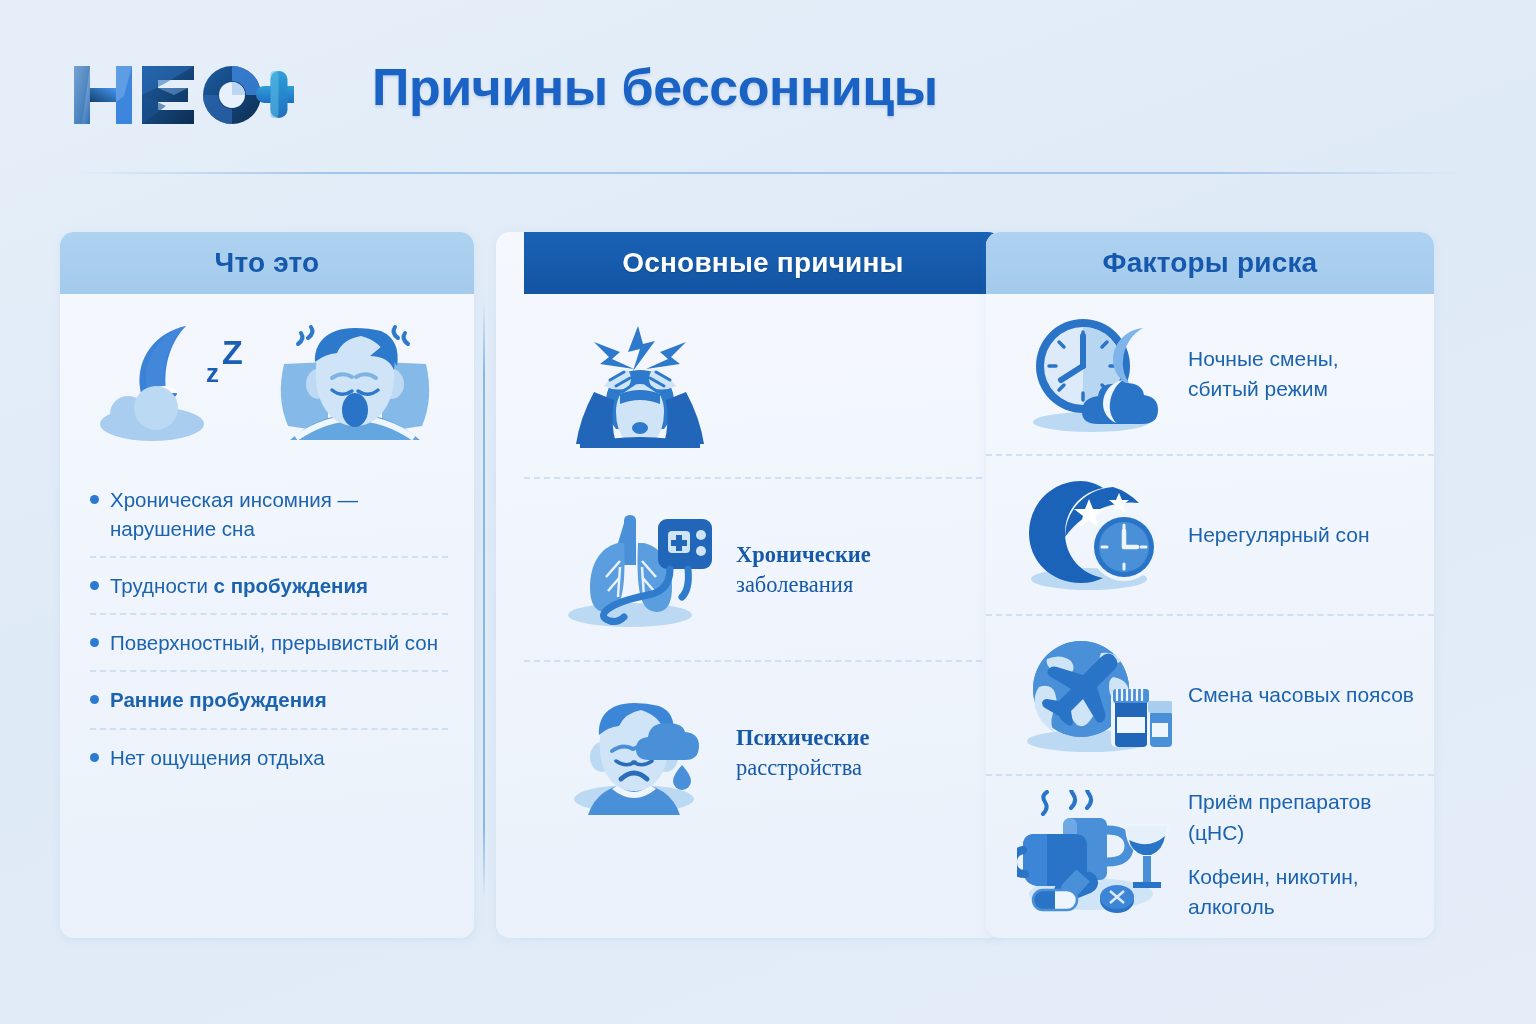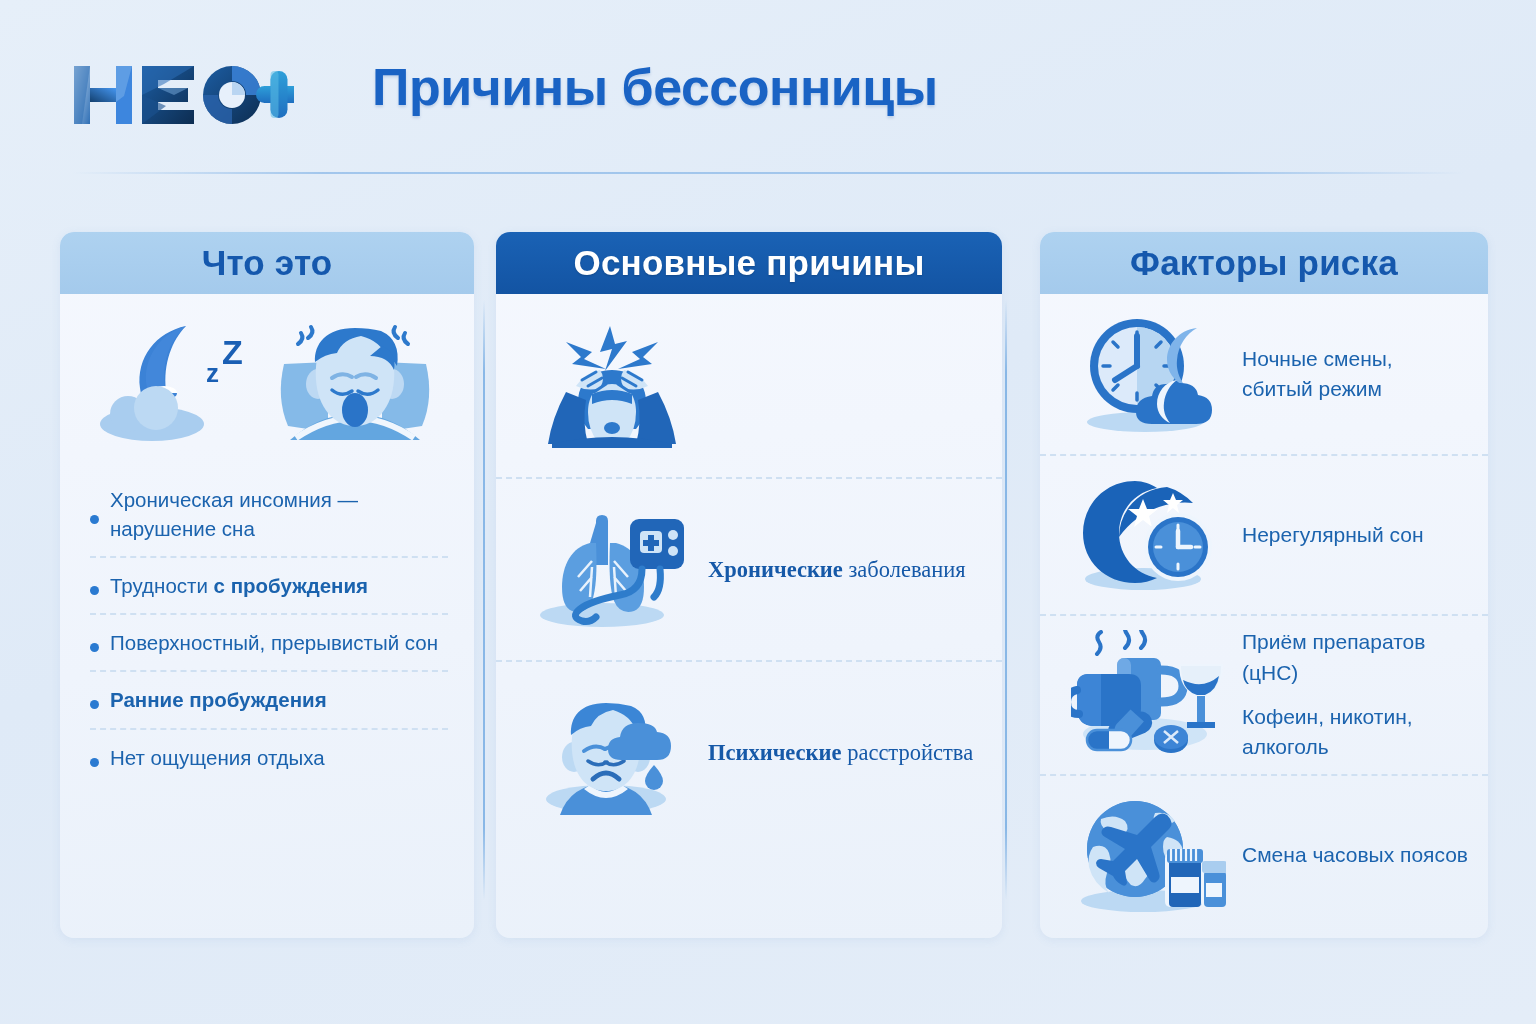--- a/index.html
+++ b/index.html
@@ -60,29 +60,29 @@
   }
   .card {
     position: absolute;
     top: 0;
     background: linear-gradient(175deg, #f5f8fe 0%, #eff4fc 60%, #eaf1fa 100%);
     border-radius: 14px;
     box-shadow: 0 2px 10px rgba(90,140,200,.10);
     overflow: hidden;
   }
   .card.c1 { left: 60px;   width: 414px;  height: 706px; }
-  .card.c2 { left: 496px;  width: 506px;  height: 706px; }
-  .card.c3 { left: 1040px; width: 448px;  height: 706px; }
+  .card.c2 { left: 496px;  width: 506px;  height: 706px; padding-left: 28px; }
+  .card.c3 { left: 986px; width: 448px;  height: 706px; }
 
   .card-header {
     height: 62px;
     display: flex;
     align-items: center;
     justify-content: center;
-    font-size: 35px;
+    font-size: 28px;
     font-weight: bold;
     letter-spacing: .2px;
   }
   .hdr-light {
     background: linear-gradient(180deg, #aed2f0 0%, #a4caec 100%);
     color: #1558ad;
   }
   .hdr-dark {
     background: linear-gradient(180deg, #1a62b5 0%, #1354a3 100%);
     color: #ffffff;
@@ -96,21 +96,21 @@
     height: 160px;
     display: flex;
     align-items: center;
     justify-content: center;
     gap: 8px;
     padding-top: 12px;
   }
   .bullets { padding: 18px 26px 0 30px; }
   .bullet-row {
     display: flex;
-    align-items: center;
+    align-items: flex-start;
     gap: 11px;
     padding: 13px 0 13px 0;
     font-size: 20.5px;
     line-height: 1.42;
     color: #1b63ae;
   }
   .bullet-row + .bullet-row { border-top: 2px dashed #cfe0f2; }
   .dot {
     flex: 0 0 auto;
     width: 9px; height: 9px;
@@ -406,20 +406,52 @@
                 <path d="M107 91 l0 5"></path>
               <path d="M85 74 l5 0"></path>
                 <path d="M124 74 l5 0"></path>
             </g>
             <path d="M107 74 l0 -16" stroke="#eef5fd" stroke-width="4.5" stroke-linecap="round" fill="none"></path>
             <path d="M107 74 l13 0" stroke="#eef5fd" stroke-width="4.5" stroke-linecap="round" fill="none"></path>
           </svg>
         </div>
         <div class="risk-label">
           <span>Нерегулярный сон</span>
+        </div>
+      </div>
+
+      <div class="risk-row">
+        <div class="risk-ico">
+          <svg width="155" height="125" viewBox="0 0 155 125">
+            <ellipse cx="72" cy="108" rx="62" ry="11" fill="#bcd9f3"></ellipse>
+            <circle cx="64" cy="56" r="48" fill="#4a90d9"></circle>
+            <path d="M64 8 a48 48 0 0 1 0 96 a48 48 0 0 1 0 -96 Z" fill="#4a90d9"></path>
+            <g fill="#cfe4f7">
+              <path d="M30 26 q14 -6 24 2 q6 8 -2 14 q-10 4 -16 -4 q-8 -6 -6 -12 Z"></path>
+              <path d="M22 54 q12 -4 16 6 q4 12 -2 20 q-4 12 2 20 q-16 -10 -20 -26 q-2 -12 4 -20 Z"></path>
+              <path d="M56 62 q16 -6 22 4 q4 12 -4 20 q-6 10 -14 6 q-8 -8 -8 -18 q0 -8 4 -12 Z"></path>
+              <path d="M84 20 q14 -2 20 8 q-8 6 -16 4 q-8 -4 -4 -12 Z"></path>
+              <path d="M96 44 q14 2 16 14 q-2 12 -12 12 q-8 -6 -8 -16 q0 -8 4 -10 Z"></path>
+            </g>
+            <path d="M96 22 q-6 -4 -12 2 l-18 18 l-26 -8 q-6 -2 -9 3 q-2 4 3 7 l20 12 l-12 12 l-12 -2 q-4 0 -5 4 q0 3 3 5 l14 8 q3 6 9 9 q4 2 5 -2 l-2 -12 l12 -12 l12 20 q3 5 7 3 q5 -3 3 -9 l-8 -26 l18 -18 q6 -6 -2 -14 Z" fill="#2a74c8"></path>
+            <rect x="94" y="60" width="36" height="54" rx="5" fill="#eef5fd"></rect>
+            <rect x="98" y="66" width="32" height="48" rx="4" fill="#2166b8"></rect>
+            <rect x="96" y="56" width="36" height="14" rx="3" fill="#4a90d9"></rect>
+            <g stroke="#eef5fd" stroke-width="2.2">
+              <path d="M100 56 l0 12 M105 56 l0 12 M110 56 l0 12 M115 56 l0 12 M120 56 l0 12 M125 56 l0 12"></path>
+            </g>
+            <rect x="100" y="84" width="28" height="16" fill="#eef5fd"></rect>
+            <rect x="130" y="72" width="26" height="42" rx="5" fill="#eef5fd"></rect>
+            <rect x="133" y="78" width="22" height="36" rx="4" fill="#4a90d9"></rect>
+            <rect x="131" y="68" width="25" height="12" rx="3" fill="#a9cdef"></rect>
+            <rect x="135" y="90" width="16" height="14" fill="#eef5fd"></rect>
+          </svg>
+        </div>
+        <div class="risk-label">
+          <span>Смена часовых поясов</span>
         </div>
       </div>
 
       <div class="risk-row">
         <div class="risk-ico">
           <svg width="155" height="130" viewBox="0 0 155 130">
             <ellipse cx="74" cy="104" rx="62" ry="16" fill="#cfe4f7"></ellipse>
             <path d="M26 24 q6 -6 2 -12 q-4 -6 2 -10" fill="none" stroke="#2a74c8" stroke-width="4" stroke-linecap="round"></path>
             <path d="M54 18 q7 -7 2 -14 q-5 -7 2 -12" fill="none" stroke="#2a74c8" stroke-width="4" stroke-linecap="round"></path>
             <path d="M70 18 q7 -7 2 -14 q-5 -7 2 -12" fill="none" stroke="#2a74c8" stroke-width="4" stroke-linecap="round"></path>
@@ -447,47 +479,15 @@
             <ellipse cx="100" cy="110" rx="17" ry="13" fill="#2a74c8"></ellipse>
             <ellipse cx="100" cy="107" rx="17" ry="12" fill="#3d85d6"></ellipse>
             <path d="M93 101 l14 12 M107 101 l-14 12" stroke="#dceafa" stroke-width="2.5"></path>
           </svg>
         </div>
         <div class="risk-label">
           <span>Приём препаратов (цНС)</span>
           <span class="l2">Кофеин, никотин, алкоголь</span>
         </div>
       </div>
-
-      <div class="risk-row">
-        <div class="risk-ico">
-          <svg width="155" height="125" viewBox="0 0 155 125">
-            <ellipse cx="72" cy="108" rx="62" ry="11" fill="#bcd9f3"></ellipse>
-            <circle cx="64" cy="56" r="48" fill="#4a90d9"></circle>
-            <path d="M64 8 a48 48 0 0 1 0 96 a48 48 0 0 1 0 -96 Z" fill="#4a90d9"></path>
-            <g fill="#cfe4f7">
-              <path d="M30 26 q14 -6 24 2 q6 8 -2 14 q-10 4 -16 -4 q-8 -6 -6 -12 Z"></path>
-              <path d="M22 54 q12 -4 16 6 q4 12 -2 20 q-4 12 2 20 q-16 -10 -20 -26 q-2 -12 4 -20 Z"></path>
-              <path d="M56 62 q16 -6 22 4 q4 12 -4 20 q-6 10 -14 6 q-8 -8 -8 -18 q0 -8 4 -12 Z"></path>
-              <path d="M84 20 q14 -2 20 8 q-8 6 -16 4 q-8 -4 -4 -12 Z"></path>
-              <path d="M96 44 q14 2 16 14 q-2 12 -12 12 q-8 -6 -8 -16 q0 -8 4 -10 Z"></path>
-            </g>
-            <path d="M96 22 q-6 -4 -12 2 l-18 18 l-26 -8 q-6 -2 -9 3 q-2 4 3 7 l20 12 l-12 12 l-12 -2 q-4 0 -5 4 q0 3 3 5 l14 8 q3 6 9 9 q4 2 5 -2 l-2 -12 l12 -12 l12 20 q3 5 7 3 q5 -3 3 -9 l-8 -26 l18 -18 q6 -6 -2 -14 Z" fill="#2a74c8"></path>
-            <rect x="94" y="60" width="36" height="54" rx="5" fill="#eef5fd"></rect>
-            <rect x="98" y="66" width="32" height="48" rx="4" fill="#2166b8"></rect>
-            <rect x="96" y="56" width="36" height="14" rx="3" fill="#4a90d9"></rect>
-            <g stroke="#eef5fd" stroke-width="2.2">
-              <path d="M100 56 l0 12 M105 56 l0 12 M110 56 l0 12 M115 56 l0 12 M120 56 l0 12 M125 56 l0 12"></path>
-            </g>
-            <rect x="100" y="84" width="28" height="16" fill="#eef5fd"></rect>
-            <rect x="130" y="72" width="26" height="42" rx="5" fill="#eef5fd"></rect>
-            <rect x="133" y="78" width="22" height="36" rx="4" fill="#4a90d9"></rect>
-            <rect x="131" y="68" width="25" height="12" rx="3" fill="#a9cdef"></rect>
-            <rect x="135" y="90" width="16" height="14" fill="#eef5fd"></rect>
-          </svg>
-        </div>
-        <div class="risk-label">
-          <span>Смена часовых поясов</span>
-        </div>
-      </div>
     </div>
   </div>
 </div>
 
 </body></html>

